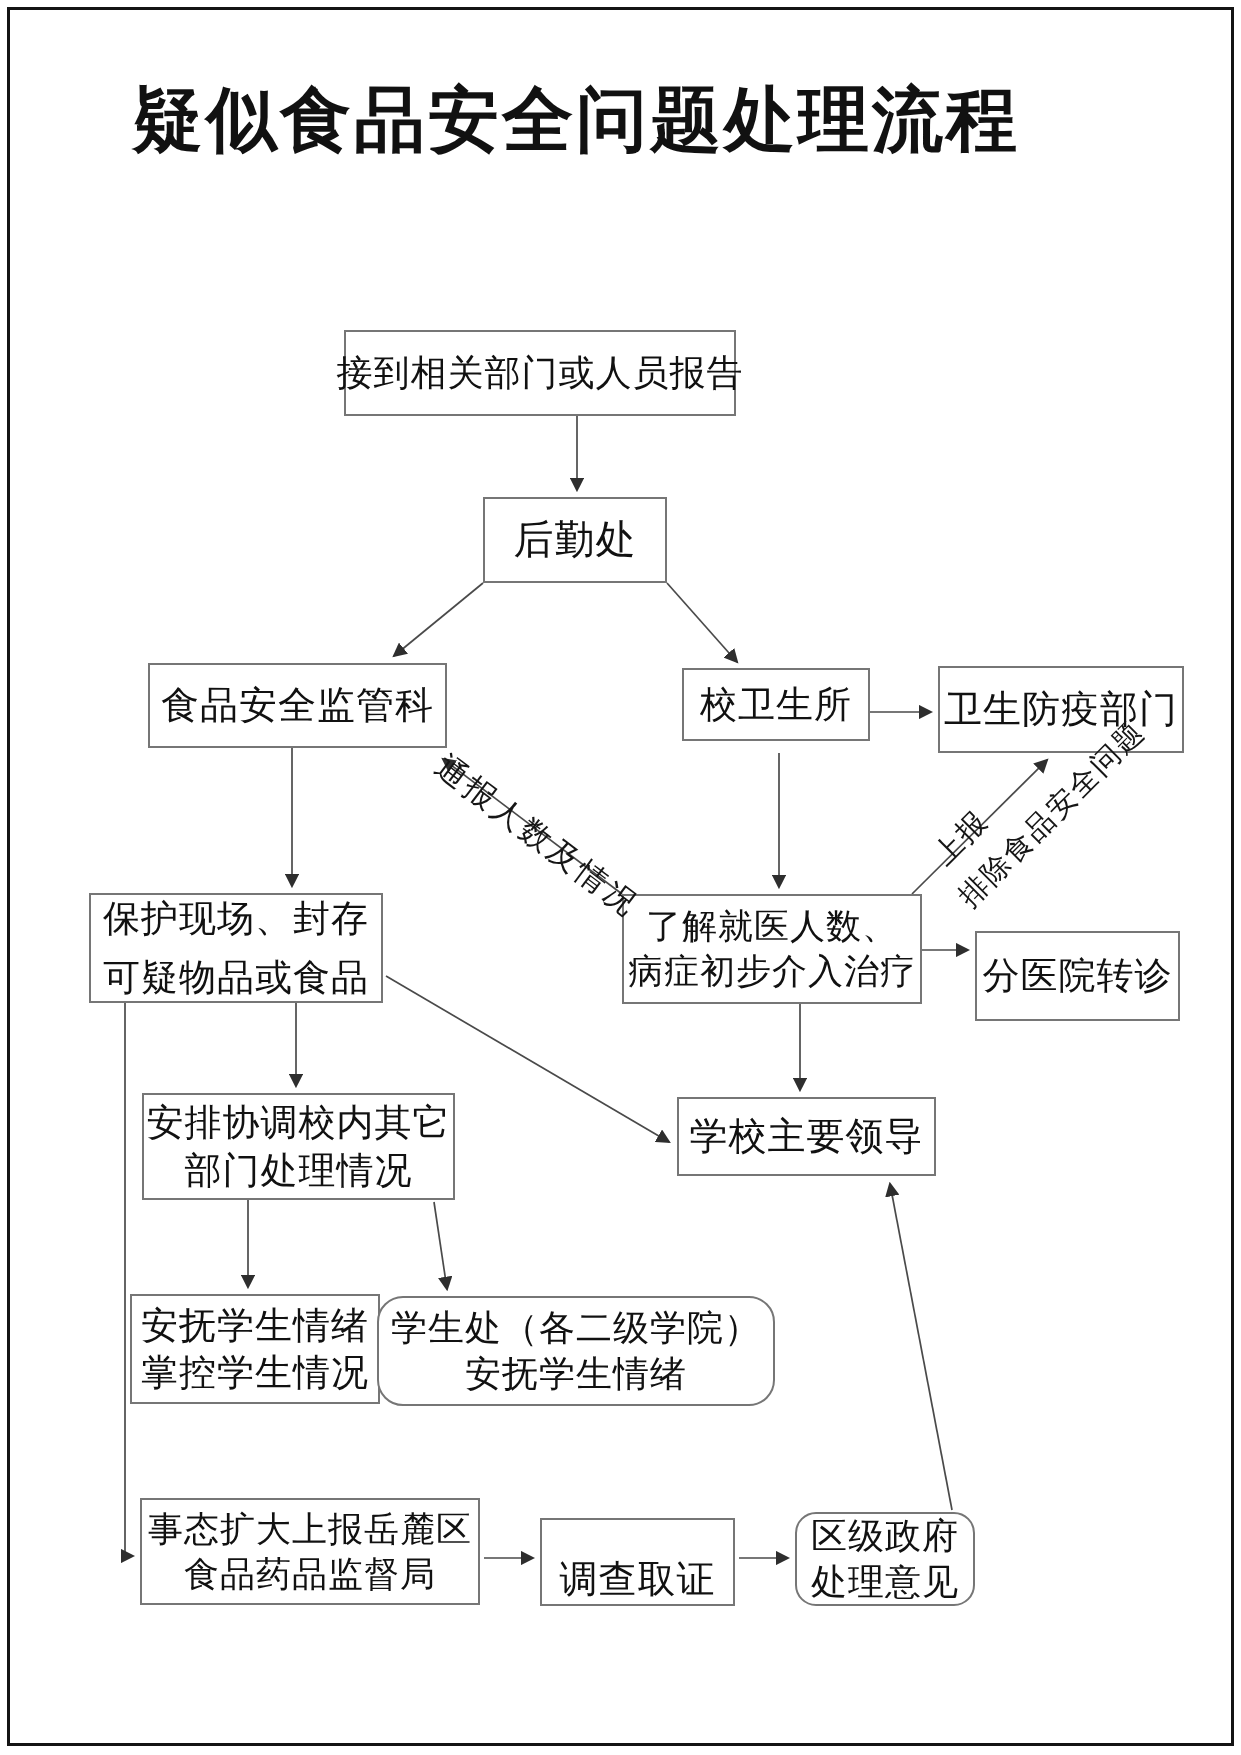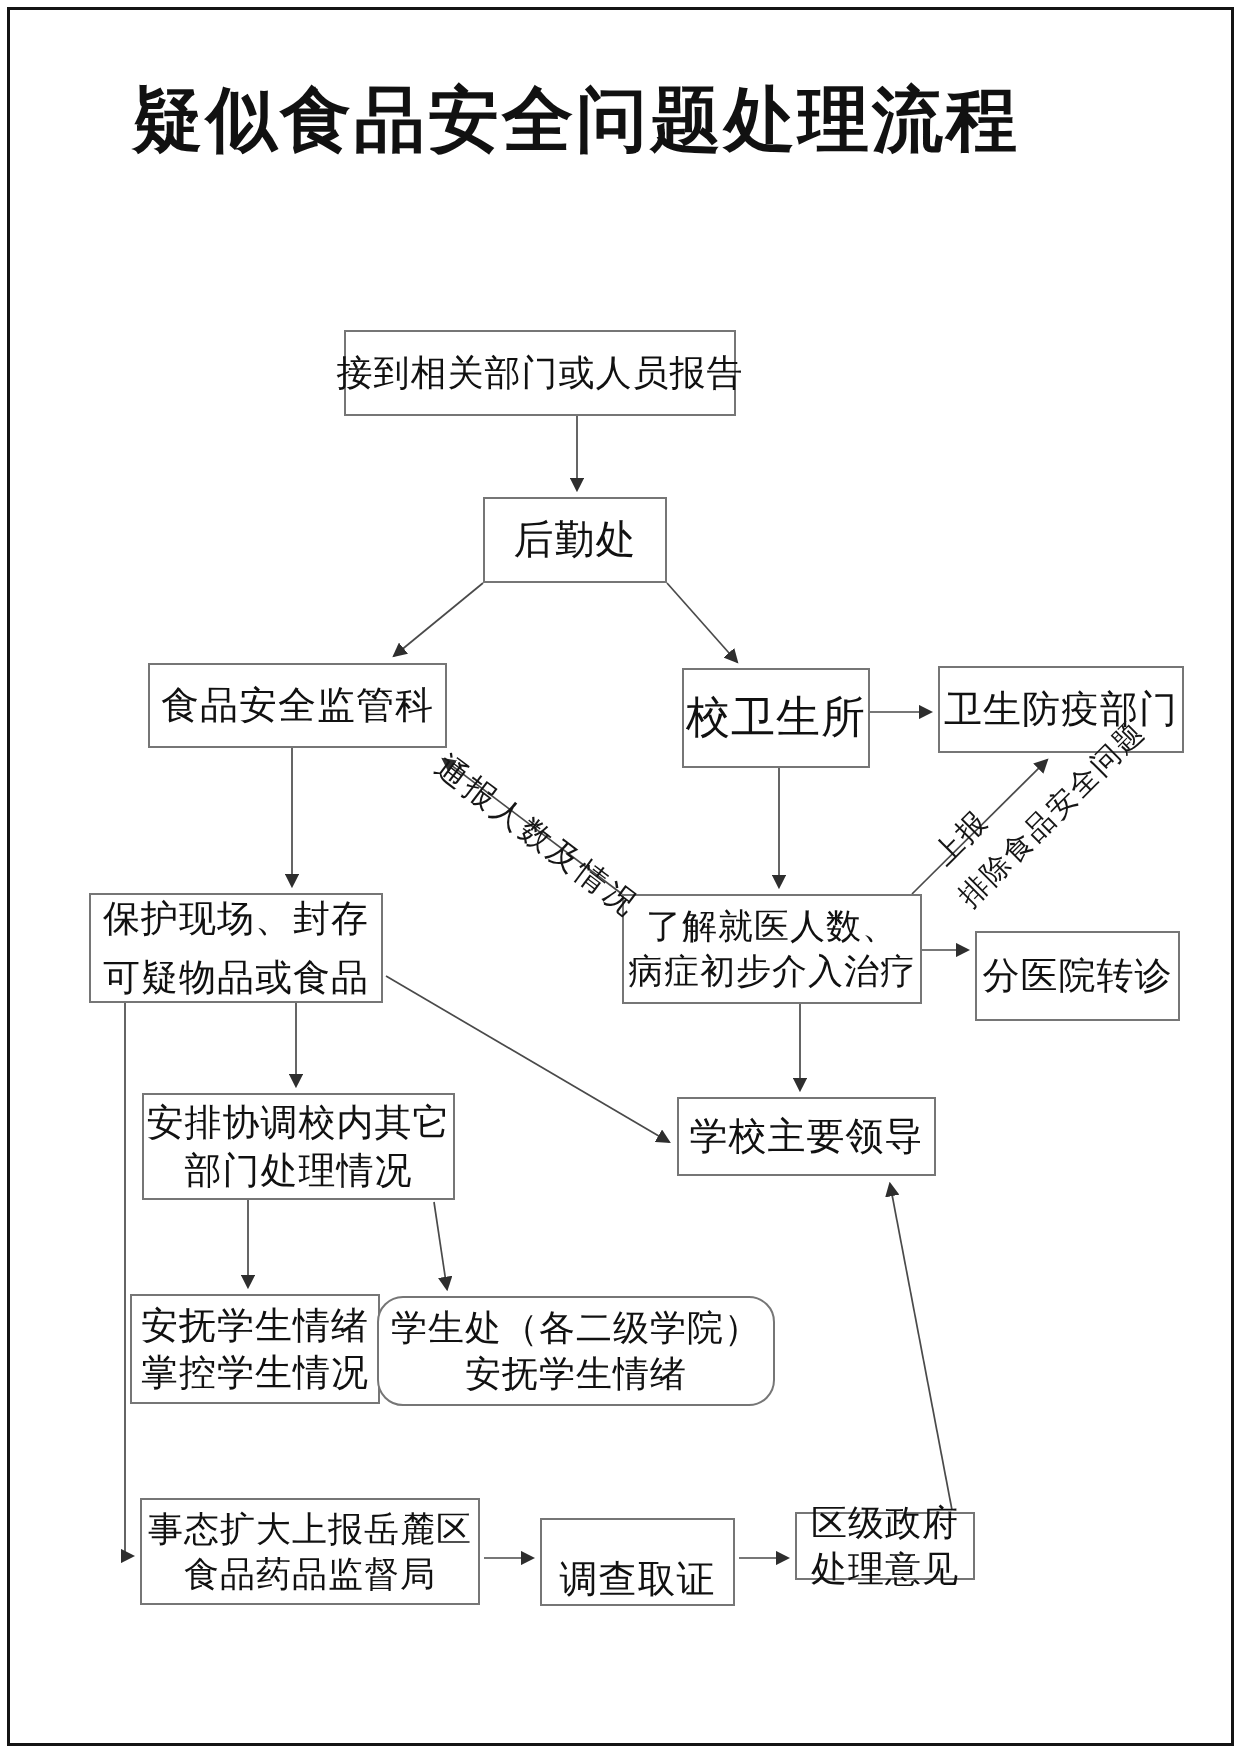--- a/index.html
+++ b/index.html
@@ -103,21 +103,21 @@
   </div>
 
   <div class="node" style="left:483px;top:497px;width:184px;height:86px;font-size:40px;">
     <span>后勤处</span>
   </div>
 
   <div class="node" style="left:148px;top:663px;width:299px;height:85px;font-size:38px;">
     <span>食品安全监管科</span>
   </div>
 
-  <div class="node" style="left:682px;top:668px;width:188px;height:100px;font-size:44px;font-family:Liberation Serif, serif;">
+  <div class="node" style="left:682px;top:668px;width:188px;height:73px;font-size:37px;">
     <span>校卫生所</span>
   </div>
 
   <div class="node" style="left:938px;top:666px;width:246px;height:87px;font-size:38px;">
     <span>卫生防疫部门</span>
   </div>
 
   <div class="node" style="left:89px;top:893px;width:294px;height:110px;font-size:37px;gap:12px;">
     <span>保护现场、封存</span>
     <span>可疑物品或食品</span>
@@ -153,21 +153,21 @@
 
   <div class="node" style="left:140px;top:1498px;width:340px;height:107px;font-size:35px;">
     <span>事态扩大上报岳麓区</span>
     <span>食品药品监督局</span>
   </div>
 
   <div class="node" style="left:540px;top:1518px;width:195px;height:88px;font-size:38px;justify-content:flex-end;">
     <span>调查取证</span>
   </div>
 
-  <div class="node" style="left:795px;top:1512px;width:180px;height:68px;font-size:36px;">
+  <div class="node" style="left:795px;top:1512px;width:180px;height:94px;font-size:36px;border-radius:21px;">
     <span>区级政府</span>
     <span>处理意见</span>
   </div>
 
   <div class="elabel" style="left:452px;top:746px;transform:rotate(37deg);font-size:31px;">通报人数及情况</div>
 
   <div class="elabel" style="left:925px;top:846px;transform:rotate(-45deg);font-size:29px;letter-spacing:2px;">上报</div>
 
   <div class="elabel" style="left:950px;top:888px;transform:rotate(-45deg);font-size:29px;letter-spacing:2px;">排除食品安全问题</div>
 </div>

